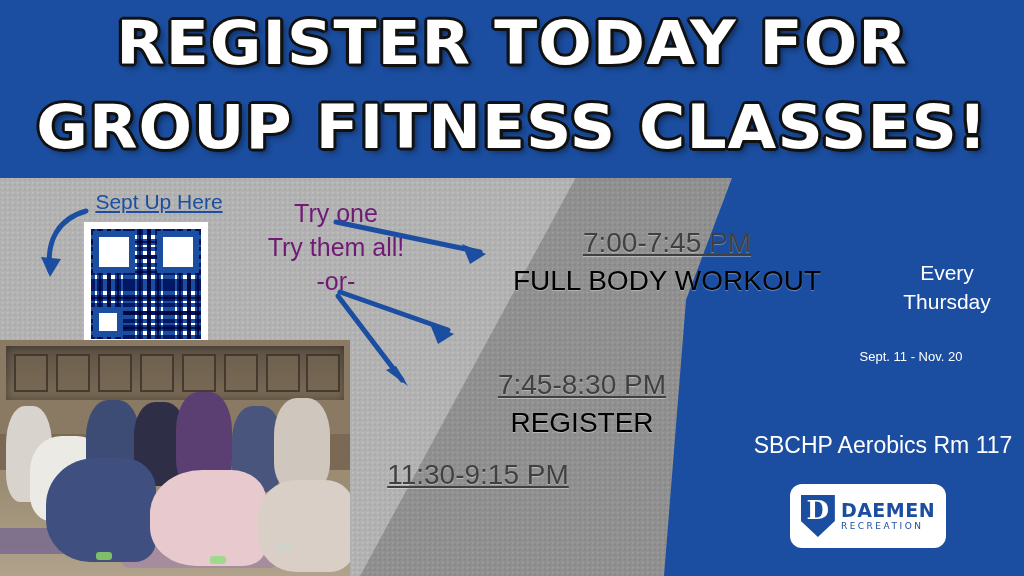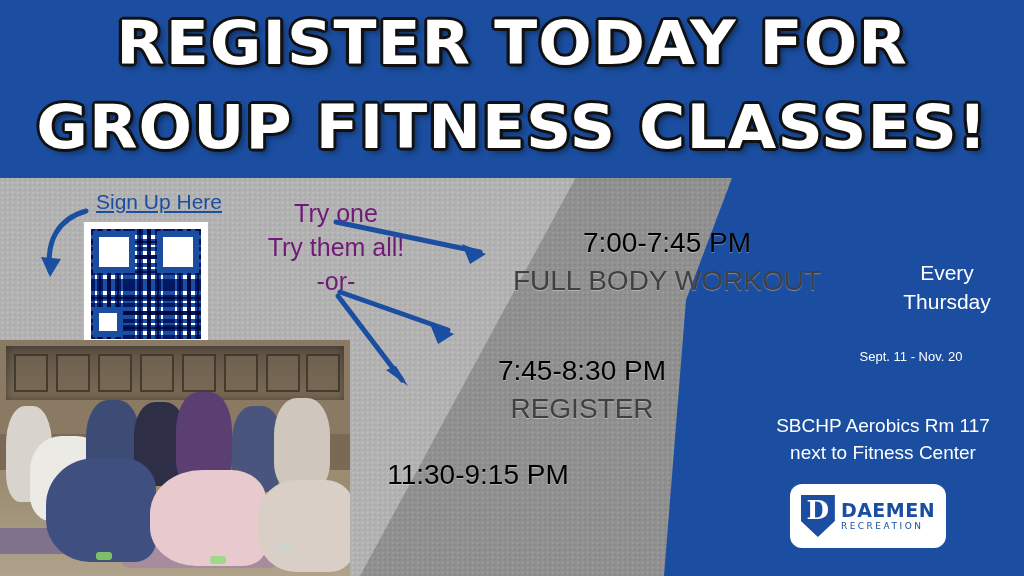--- a/index.html
+++ b/index.html
@@ -160,37 +160,37 @@
   }
 
   
   .class-entry {
     position: absolute;
     color: #2a56a8;
     text-align: center;
     font-family: "Liberation Sans", sans-serif;
     text-shadow: 0 1px 1px rgba(255,255,255,0.35);
   }
-  .class-time { font-size: 28px; line-height: 38px; color: #000000; }
-  .class-name { font-size: 28px; line-height: 38px; color: #404040; }
+  .class-time { font-size: 28px; line-height: 38px; color: #404040; text-decoration: underline; }
+  .class-name { font-size: 28px; line-height: 38px; color: #000000; }
 
   .class-1 { left: 452px; top: 224px; width: 430px; }
-  .class-2 { left: 404px; top: 352px; width: 356px; }
+  .class-2 { left: 404px; top: 366px; width: 356px; }
   .class-3 { left: 314px; top: 456px; width: 328px; }
 
   
   .info {
     position: absolute;
     color: #ffffff;
     text-align: center;
     font-family: "Liberation Sans", sans-serif;
   }
   .info-every { left: 862px; top: 258px; width: 170px; font-size: 21px; line-height: 29px; }
   .info-dates { left: 798px; top: 344px; width: 226px; font-size: 13px; line-height: 26px; }
-  .info-room  { left: 742px; top: 412px; width: 282px; font-size: 19px; line-height: 27px; }
+  .info-room  { left: 742px; top: 432px; width: 282px; font-size: 23px; line-height: 27px; }
 
   
   .logo {
     position: absolute;
     left: 790px; top: 484px;
     width: 156px; height: 64px;
     background: #ffffff;
     border-radius: 12px;
     display: flex;
     align-items: center;
@@ -277,21 +277,21 @@
   <div class="bg-texture"></div>
   <div class="grey-diag"></div>
   <div class="grey-diag-texture"></div>
   <div class="blue-right"></div>
 
   <div class="banner banner1"></div>
   <div class="banner banner2"></div>
   <div class="title-line title-line1">REGISTER TODAY FOR</div>
   <div class="title-line title-line2">GROUP FITNESS CLASSES!</div>
 
-  <div class="signup-label">Sign Up Here</div>
+  <div class="signup-label">Sept Up Here</div>
 
   <svg class="curve-arrow" viewBox="0 0 54 80">
     <path d="M48 6 C 20 14, 8 36, 12 66" fill="none" stroke="#1b4ea0" stroke-width="5" stroke-linecap="round"></path>
     <path d="M12 72 L 3 52 L 23 54 Z" fill="#1b4ea0"></path>
   </svg>
 
   <div class="qr-box">
     <div class="qr-inner">
       <span class="qr-eye"></span>
     </div>
@@ -326,21 +326,20 @@
     <div class="class-time">11:30-9:15 PM</div>
   </div>
 
   <div class="info info-every">
     <div>Every</div>
     <div>Thursday</div>
   </div>
   <div class="info info-dates">Sept. 11 - Nov. 20</div>
   <div class="info info-room">
     <div>SBCHP Aerobics Rm 117</div>
-    <div>next to Fitness Center</div>
   </div>
 
   <div class="logo">
     <div class="logo-shield">D</div>
     <div class="logo-text">
       <div class="logo-daemen">DAEMEN</div>
       <div class="logo-rec">RECREATION</div>
     </div>
   </div>
 

